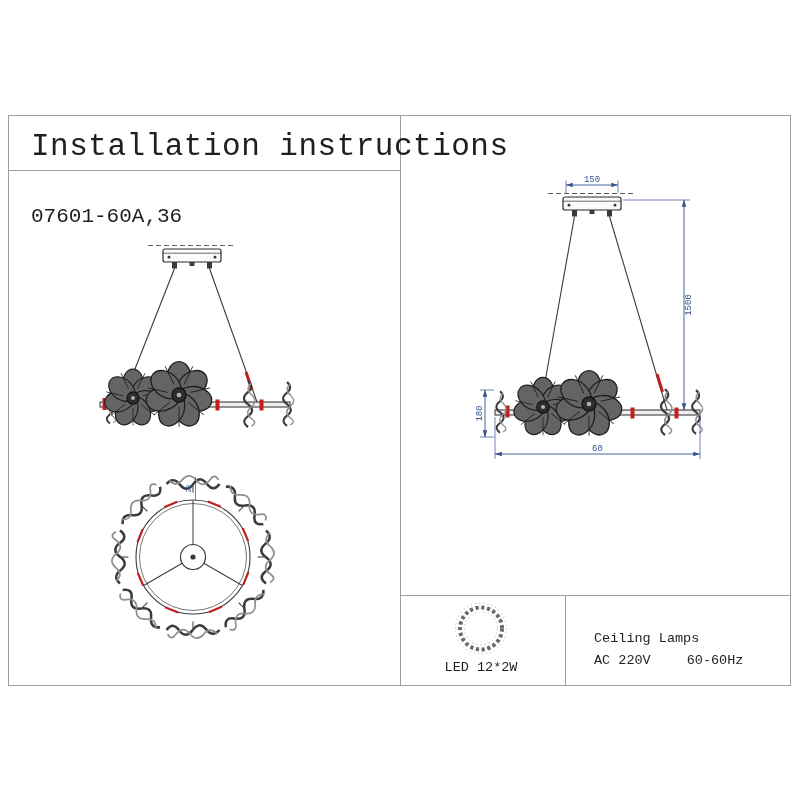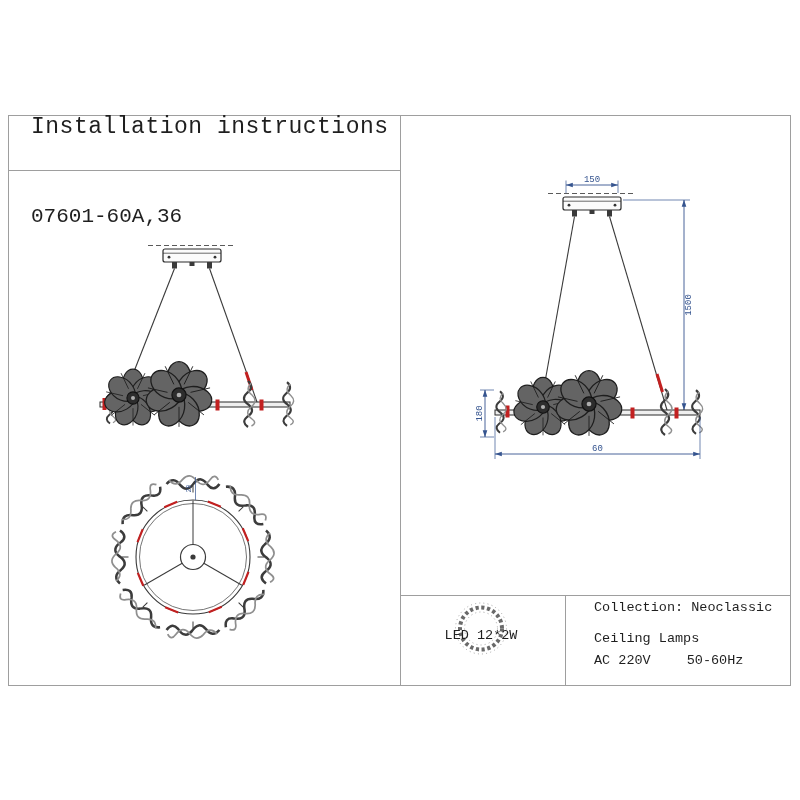--- a/index.html
+++ b/index.html
@@ -1,23 +1,23 @@
 <!DOCTYPE html>
 <html><head>
 <meta charset="utf-8">
 <style>
   html,body{margin:0;padding:0;background:#ffffff;}
   .page{position:relative;width:800px;height:800px;background:#ffffff;overflow:hidden;
         font-family:"Liberation Mono","DejaVu Sans Mono",monospace;color:#1f1f1f;}
   .abs{position:absolute;}
-  .title{left:31px;top:114px;font-size:23px;letter-spacing:.5px;white-space:pre;}
+  .title{left:31px;top:129px;font-size:31px;letter-spacing:.5px;white-space:pre;}
   .model{left:31px;top:205px;font-size:21px;}
   .spec-line{left:594px;font-size:13.5px;white-space:pre;}
   .freq{margin-left:36px;}
-  .led-label{left:481px;top:628px;font-size:13.5px;transform:translateX(-50%);}
+  .led-label{left:481px;top:660px;font-size:13.5px;transform:translateX(-50%);}
   svg.canvas{position:absolute;left:0;top:0;}
   .dim{font-size:9px;fill:#35548f;font-family:"Liberation Mono","DejaVu Sans Mono",monospace;}
   .dim-s{font-size:6.5px;}
   .frame{stroke:#9e9e9e;stroke-width:1;fill:none;}
   .ink{stroke:#3a3a3a;fill:none;}
   .dimline{stroke:#35548f;stroke-width:.9;fill:none;}
   .extline{stroke:#35548f;stroke-width:.7;fill:none;}
   .red{stroke:#c22020;}
 </style>
 </head>
@@ -195,18 +195,17 @@
     <g>
       <circle cx="481" cy="628.5" r="21" fill="none" stroke="#6a6a6a" stroke-width="4" stroke-dasharray="3.2 2.6"></circle>
       <circle cx="481" cy="628.5" r="25.5" fill="none" stroke="#8f8f8f" stroke-width="0.8" stroke-dasharray="1 3.2"></circle>
       <circle cx="481" cy="628.5" r="16.5" fill="none" stroke="#8f8f8f" stroke-width="0.8" stroke-dasharray="1 3.2"></circle>
     </g>
   </svg>
 
   <div class="abs title">Installation instructions</div>
   <div class="abs model">07601-60A,36</div>
 
-  <div class="abs spec-line" style="top:600px">Collection: Neoclassic</div>
   <div class="abs spec-line" style="top:631px">Ceiling Lamps</div>
-  <div class="abs spec-line" style="top:653px"><span>AC 220V</span><span class="freq">50-60Hz</span></div>
+  <div class="abs spec-line" style="top:653px"><span>AC 220V</span><span class="freq">60-60Hz</span></div>
   <div class="abs led-label">LED 12*2W</div>
 
 </div>
 
 </body></html>

